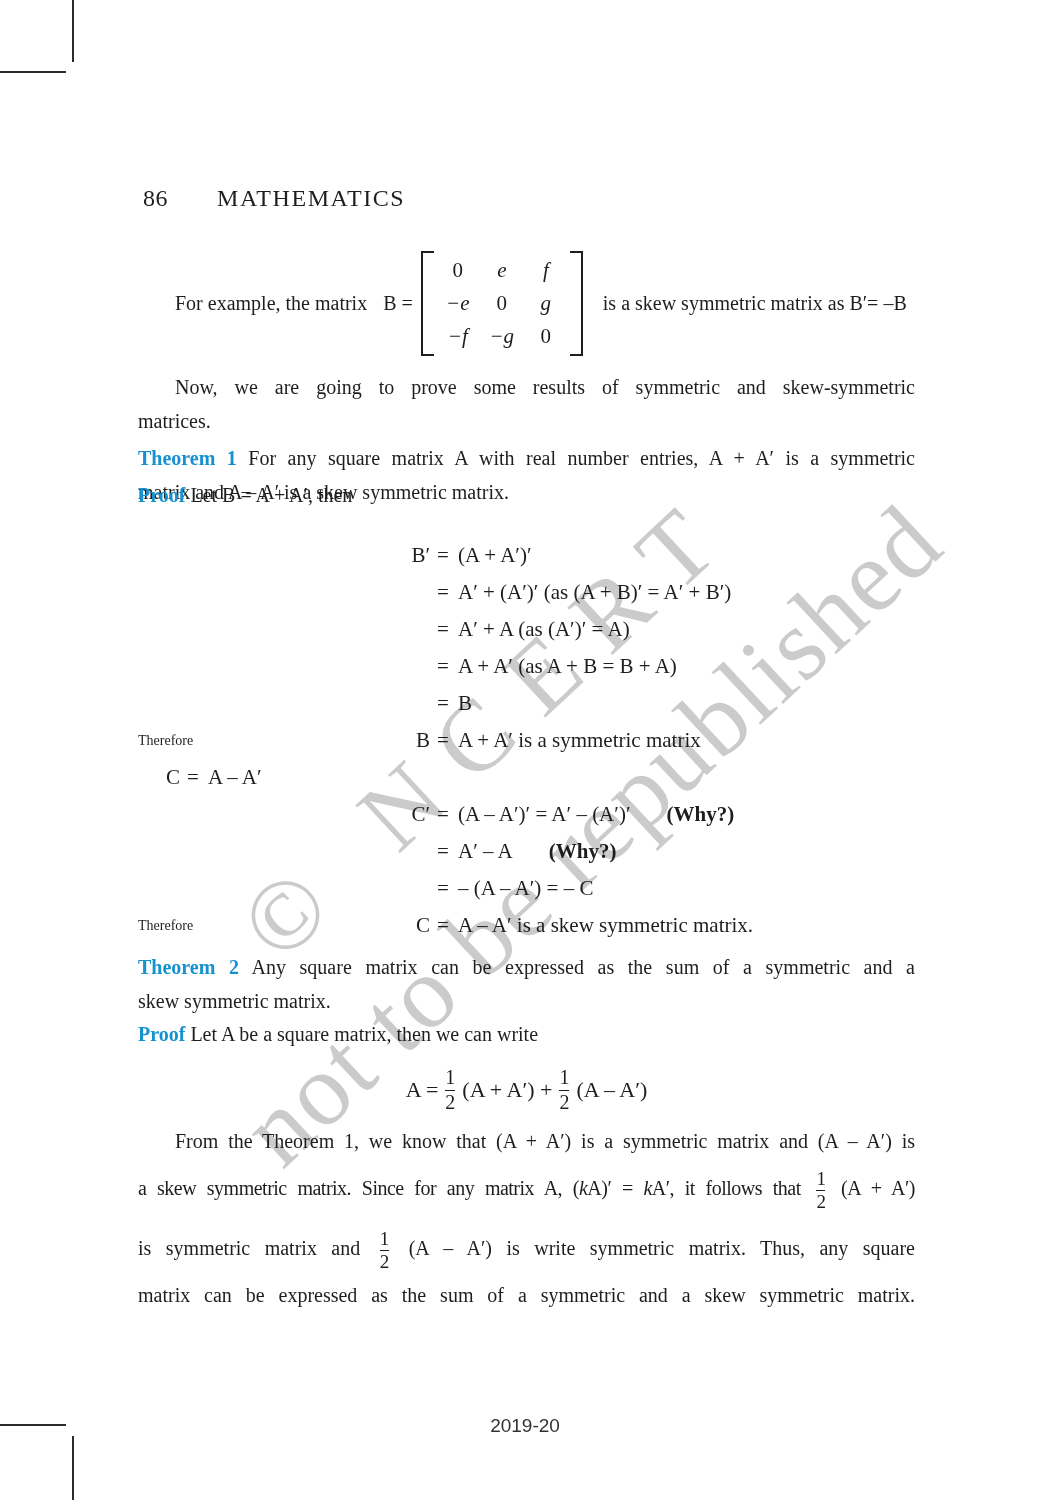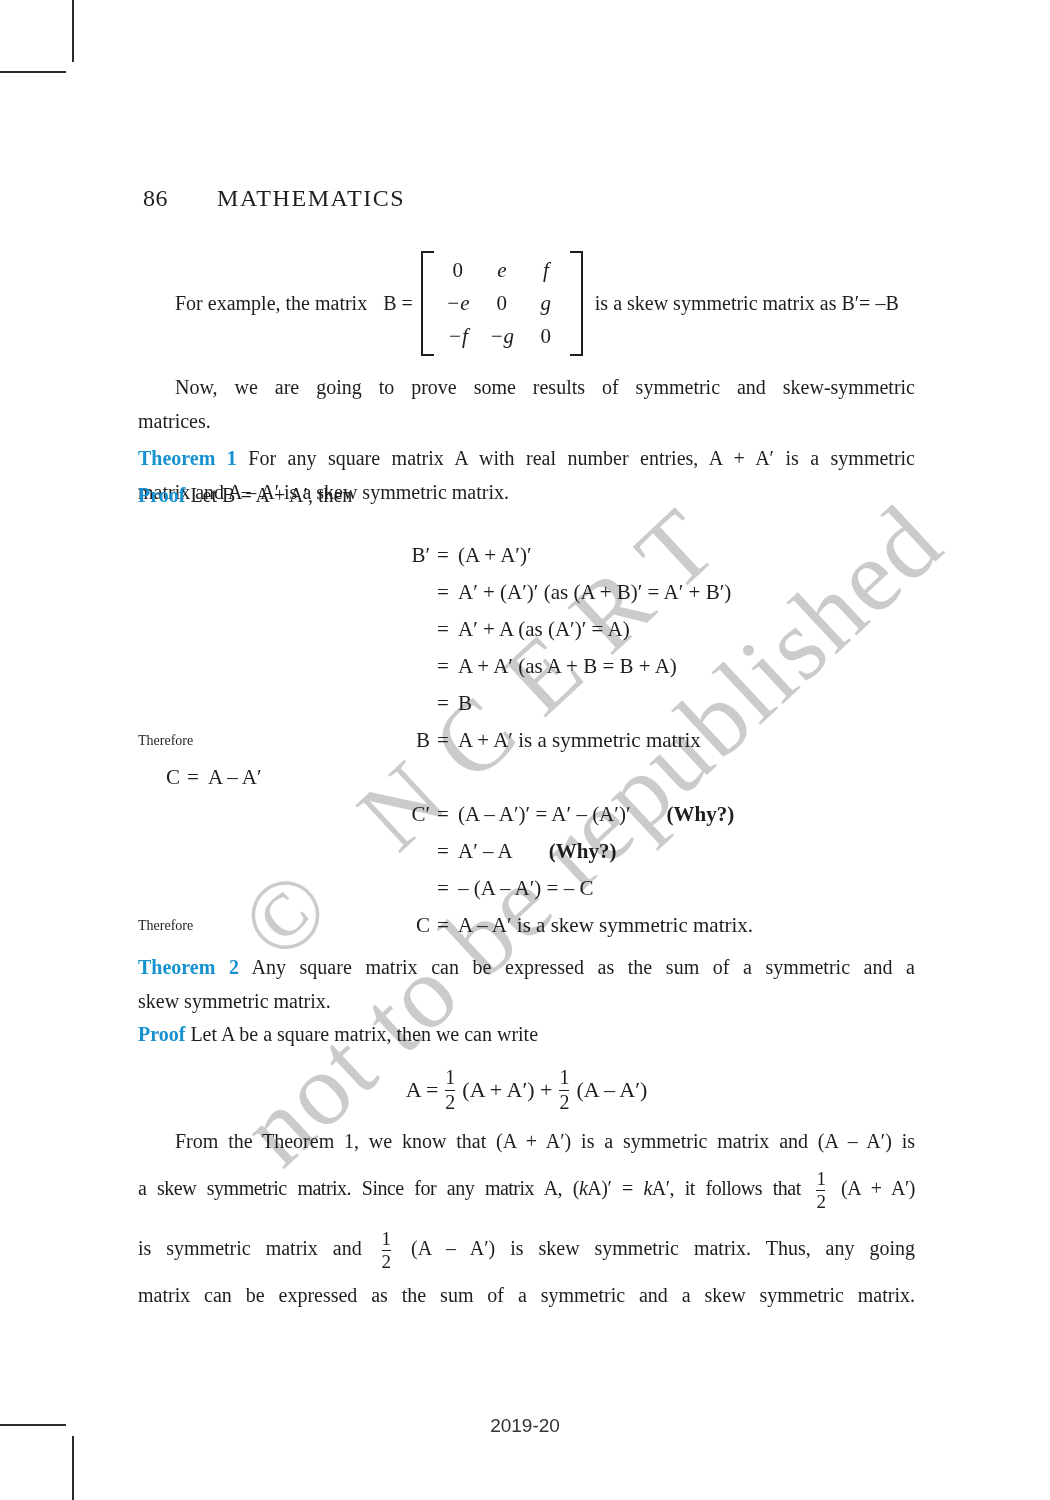--- a/index.html
+++ b/index.html
@@ -55,21 +55,21 @@
     display:flex;align-items:center;font-size:20px;
   }
   .ex-lead{margin-left:37px;}
   .ex-lhs{margin-left:16px;}
   .matrix{display:inline-flex;align-items:stretch;margin-left:8px;}
   .bracket{width:11px;}
   .bracket.left{border-left:2.5px solid var(--text);border-top:2.5px solid var(--text);border-bottom:2.5px solid var(--text);}
   .bracket.right{border-right:2.5px solid var(--text);border-top:2.5px solid var(--text);border-bottom:2.5px solid var(--text);}
   .mgrid{display:grid;grid-template-columns:repeat(3,44px);padding:3px 2px;}
   .mcell{height:33px;line-height:33px;text-align:center;font-size:21px;}
-  .ex-tail{margin-left:12px;}
+  .ex-tail{margin-left:20px;}
   
   .deriv{left:138px;top:537px;width:800px;font-size:21px;}
   .eqrow{display:flex;height:37px;line-height:37px;white-space:nowrap;}
   .eqlabel{flex:0 0 250px;font-size:14px;}
   .eqlhs{flex:0 0 42px;text-align:right;}
   .eqsign{flex:0 0 26px;text-align:center;}
   .eqrhs{margin-left:2px;}
   .eqnote{margin-left:36px;font-weight:bold;}
   
   .formula{
@@ -244,20 +244,20 @@
 
     <div class="abs bodyblock" style="top:1124px">
         <div class="tline fill indent"><span>From the Theorem 1, we know that (A + A′) is a symmetric matrix and (A – A′) is</span></div>
         <div class="tline fill tall tight"><span>a skew symmetric matrix. Since for any matrix A, (</span><span class="it">k</span><span>A)′ = </span><span class="it">k</span><span>A′, it follows that </span><span class="frac">
             <span class="num">1</span>
             <span class="den">2</span>
           </span><span> (A + A′)</span></div>
         <div class="tline fill tall"><span>is symmetric matrix and </span><span class="frac">
             <span class="num">1</span>
             <span class="den">2</span>
-          </span><span> (A – A′) is skew symmetric matrix. Thus, any going</span></div>
+          </span><span> (A – A′) is write symmetric matrix. Thus, any square</span></div>
         <div class="tline fill"><span>matrix can be expressed as the sum of a symmetric and a skew symmetric matrix.</span></div>
       </div>
 
     <div class="abs footer">2019-20</div>
 
   </div>
 </div>
 
 </body></html>

